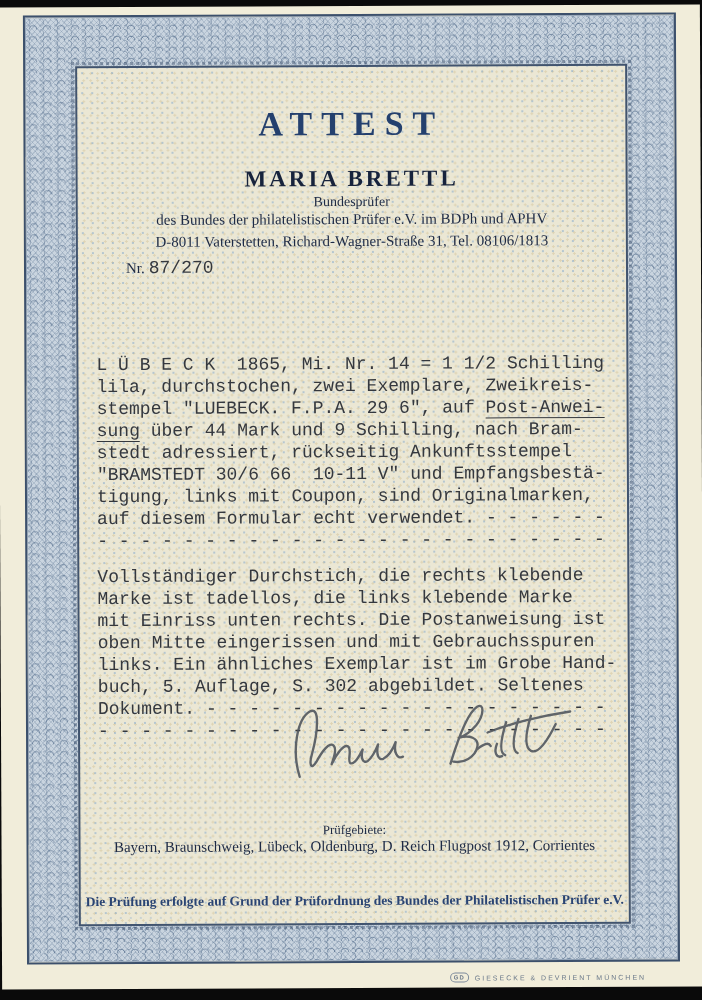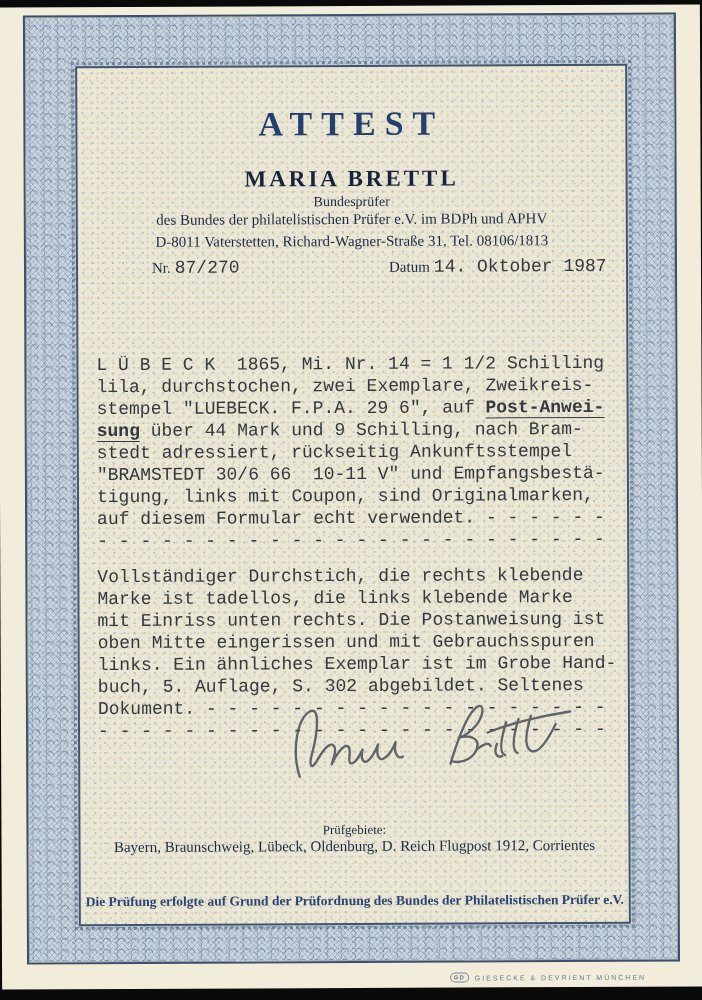--- a/index.html
+++ b/index.html
@@ -30,25 +30,25 @@
     border:2px solid #41546f;
     outline:3px dotted rgba(63,83,111,.5);outline-offset:1px;}
   .abs{position:absolute;}
   .ctr{left:0;right:0;text-align:center;}
   .title{font-size:34px;font-weight:bold;letter-spacing:9px;color:#24406e;}
   .name{font-size:23px;letter-spacing:3px;color:#17233c;font-weight:600;}
   .role{font-size:14px;color:#1e2a44;}
   .org{font-size:15px;color:#1e2a44;}
   .addr{font-size:15px;color:#1e2a44;}
   .mono{font-family:"Liberation Mono","DejaVu Sans Mono",monospace;color:#35383e;margin-top:28px;}
-  .nr-label,.dt-label{font-size:15px;color:#1e2a44;margin-left:26px;}
+  .nr-label,.dt-label{font-size:15px;color:#1e2a44;}
   .nr-val,.dt-val{font-size:18px;}
   .tline{white-space:pre;font-family:"Liberation Mono","DejaVu Sans Mono",monospace;
          font-size:18px;line-height:22px;color:#35383e;}
-  .tline .u{border-bottom:1.5px solid #35383e;font-weight:bold;}
+  .tline .u{border-bottom:1.5px solid #35383e;}
   .photo-note{font-size:18px;}
   .pg-label{font-size:13px;color:#1e2a44;}
   .areas{font-size:15px;color:#1e2a44;}
   .footer-line{font-size:13.5px;font-weight:bold;color:#2a4473;}
   .sig{position:absolute;left:205px;top:628px;width:310px;height:100px;}
   .sig svg{width:100%;height:100%;}
   
   .imprint{position:absolute;right:58px;bottom:5px;display:flex;align-items:center;gap:6px;
            color:#6c7a8b;font-family:"Liberation Sans",sans-serif;}
   .gd-logo{display:inline-block;border:1px solid #7c8a9b;border-radius:5px;
@@ -68,24 +68,20 @@
       <div class="abs ctr title" style="top:38px">ATTEST</div>
 
       <div class="abs ctr name" style="top:99px">MARIA BRETTL</div>
       <div class="abs ctr role" style="top:127px">Bundesprüfer</div>
       <div class="abs ctr org" style="top:144px">des Bundes der philatelistischen Prüfer e.V. im BDPh und APHV</div>
       <div class="abs ctr addr" style="top:166px">D-8011 Vaterstetten, Richard-Wagner-Straße 31, Tel. 08106/1813</div>
 
       <div class="abs" style="top:190px;left:48px">
         <span class="nr-label">Nr.</span>
         <span class="mono nr-val">87/270</span>
-      </div>
-      <div class="abs" style="top:190px;left:285px">
-        <span class="dt-label">Datum</span>
-        <span class="mono dt-val">14. Oktober 1987</span>
       </div>
 
       <div class="abs" style="top:286px;left:18px">
           <div class="tline"><span>L Ü B E C K  1865, Mi. Nr. 14 = 1 1/2 Schilling</span></div>
           <div class="tline"><span>lila, durchstochen, zwei Exemplare, Zweikreis-</span></div>
           <div class="tline"><span>stempel "LUEBECK. F.P.A. 29 6", auf </span><span class="u">Post-Anwei-</span></div>
           <div class="tline"><span class="u">sung</span><span> über 44 Mark und 9 Schilling, nach Bram-</span></div>
           <div class="tline"><span>stedt adressiert, rückseitig Ankunftsstempel</span></div>
           <div class="tline"><span>"BRAMSTEDT 30/6 66  10-11 V" und Empfangsbestä-</span></div>
           <div class="tline"><span>tigung, links mit Coupon, sind Originalmarken,</span></div>

